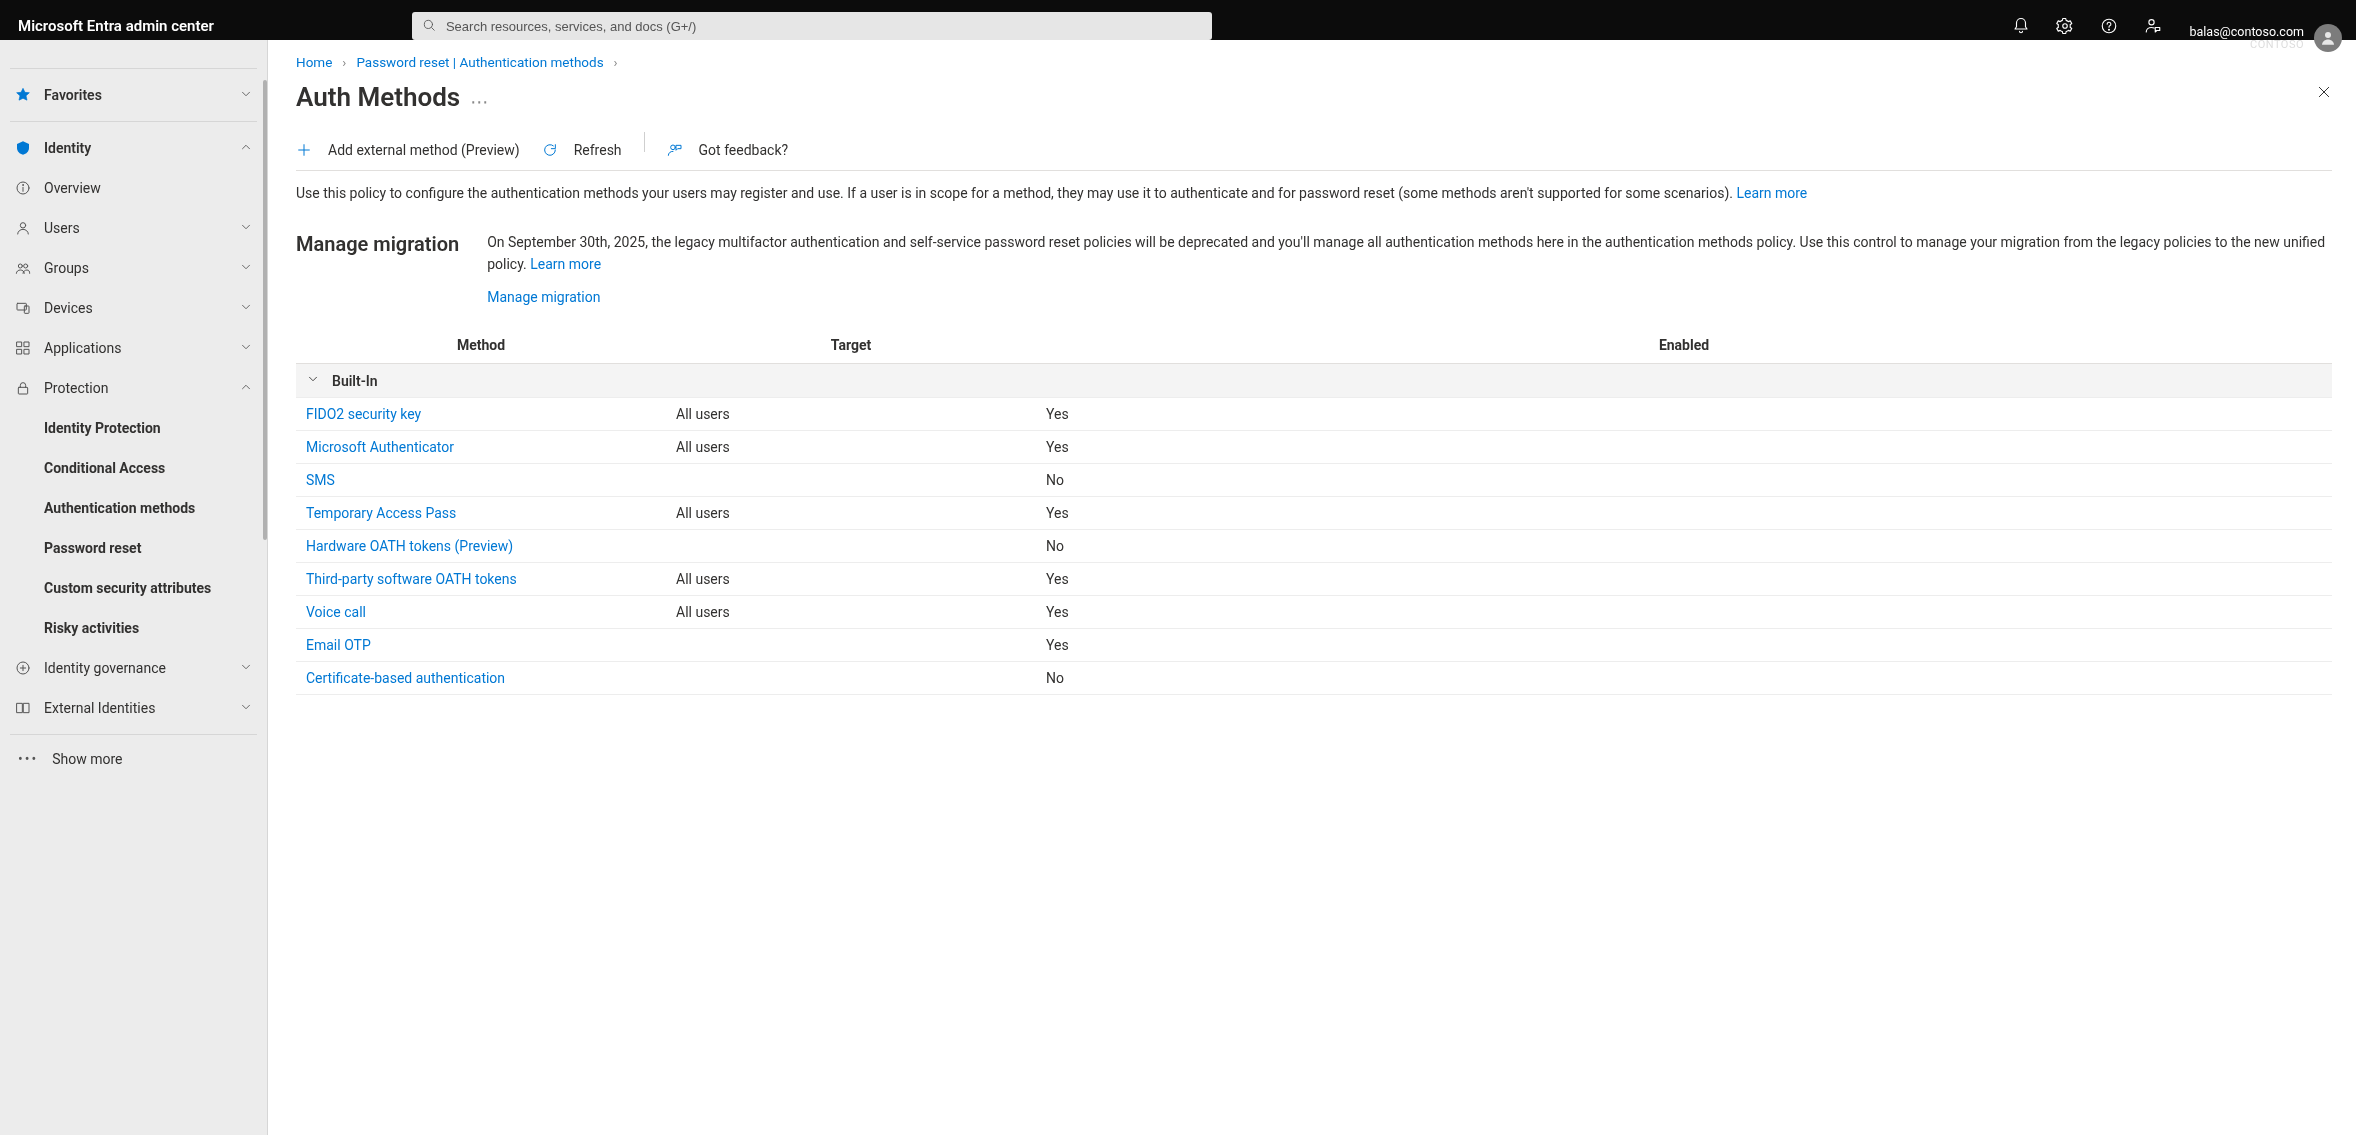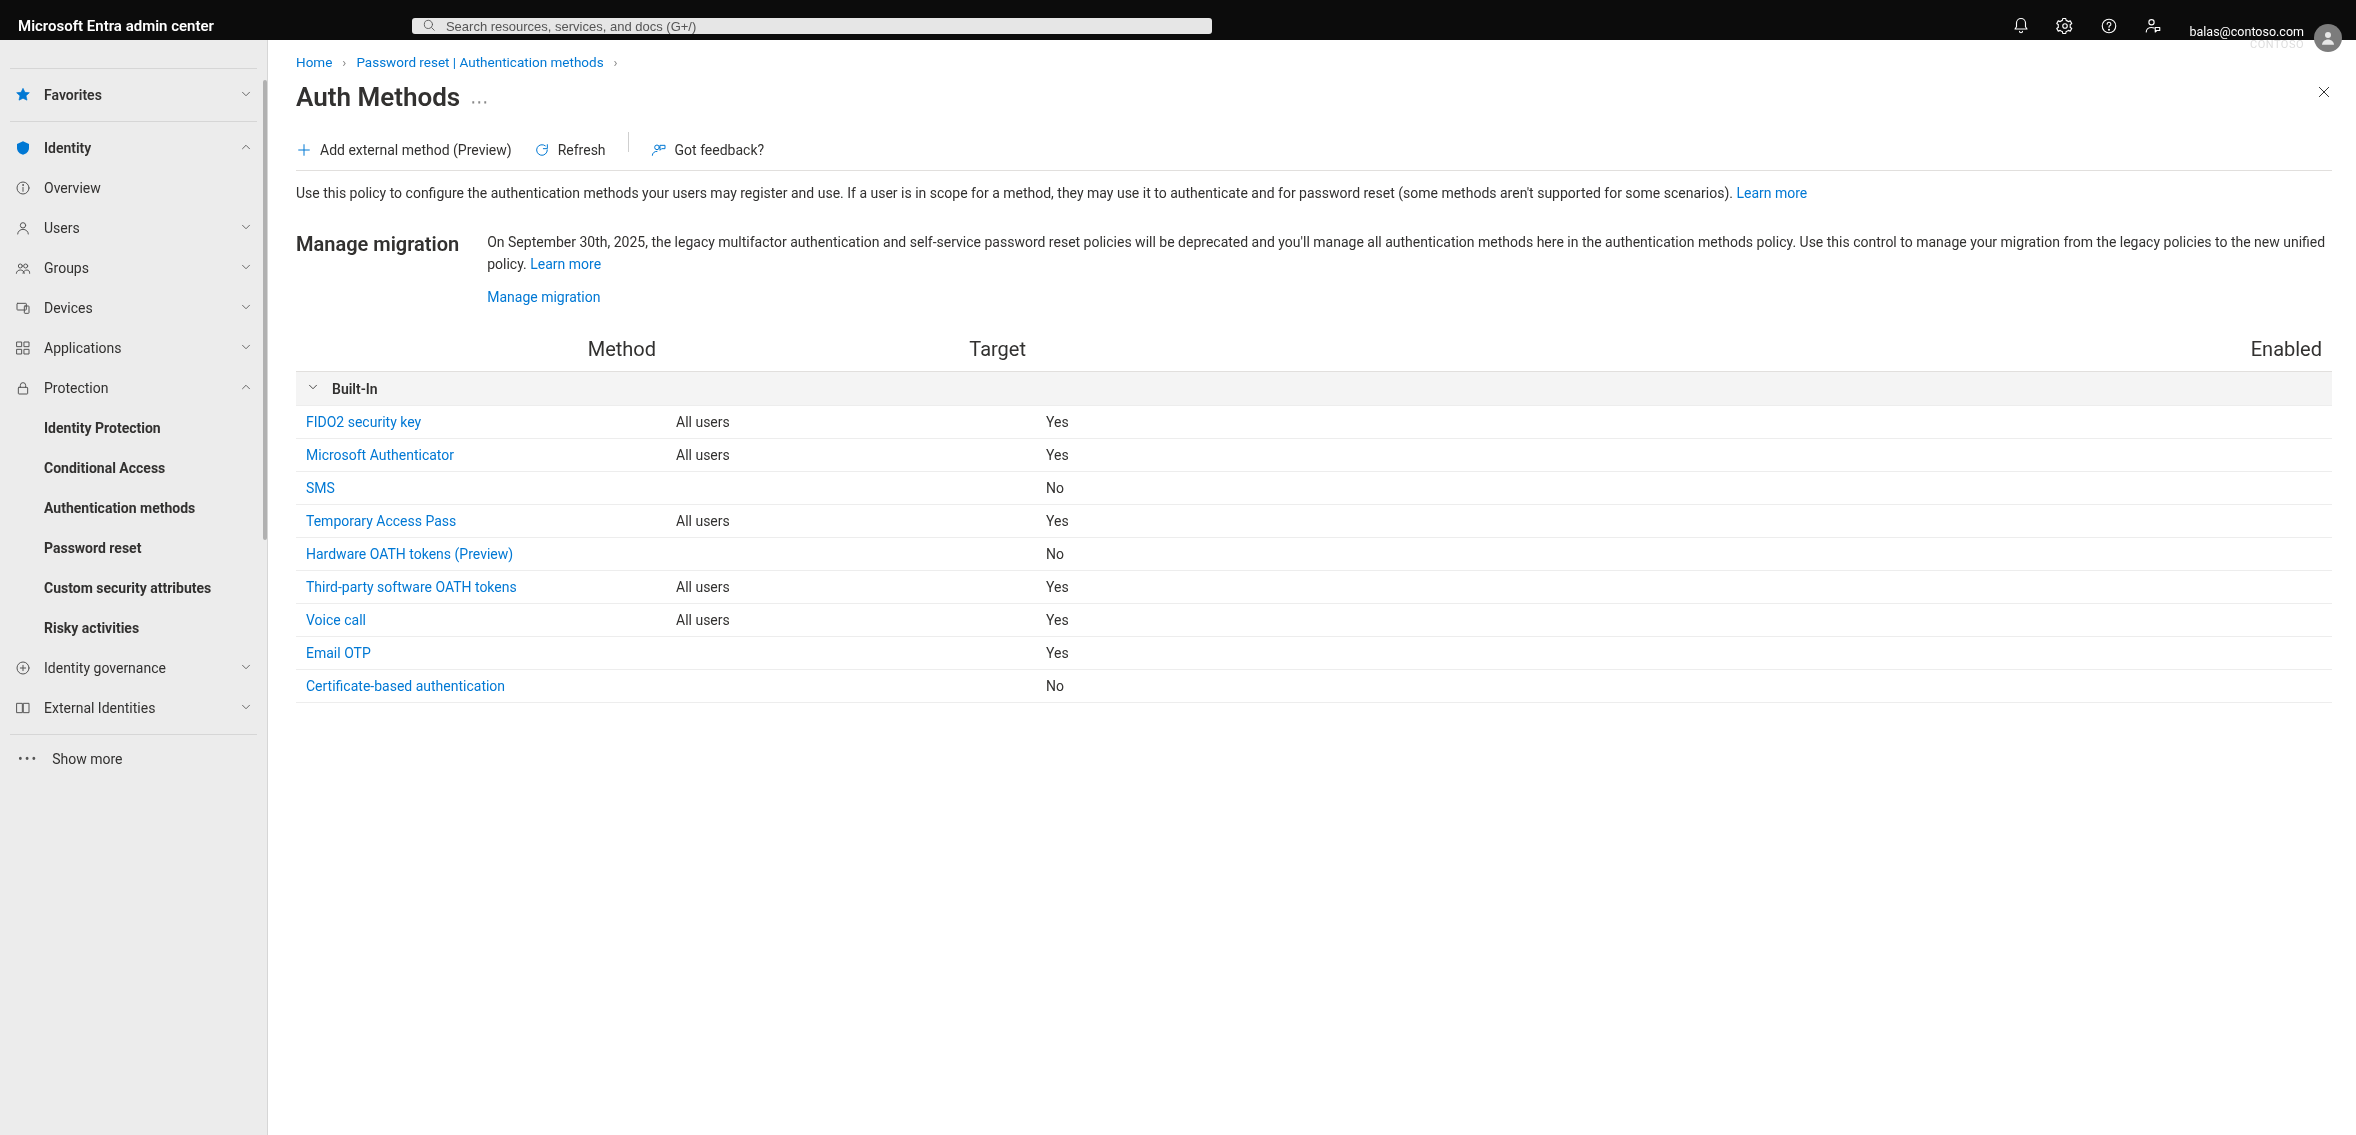--- a/index.html
+++ b/index.html
@@ -37,21 +37,21 @@
     margin-right: 40px;
   }
   .search-wrap {
     flex: 0 0 auto;
     margin-left: 150px;
     width: 800px;
   }
   .search {
     background: var(--search-bg);
     border-radius: 3px;
-    height: 16px;
+    height: 28px;
     display: flex;
     align-items: center;
     padding: 0 10px;
     gap: 8px;
     color: #555;
   }
   .search input {
     border: none;
     background: transparent;
     outline: none;
@@ -137,42 +137,42 @@
   h1.page-title { font-size: 26px; font-weight: 600; margin: 4px 0 14px 0; }
   .kebab { color: #888; font-size: 18px; line-height: 1; cursor:pointer; }
   .close-x {
     position: absolute;
     top: 44px; right: 24px;
     cursor: pointer;
   }
   .close-x svg { width: 16px; height: 16px; stroke: #333; }
 
   .cmdbar { display: flex; align-items: center; gap: 22px; margin-bottom: 12px; color: var(--ink); }
-  .cmd { display: flex; align-items: center; gap: 8px; cursor: pointer; margin-top: 16px; }
+  .cmd { display: flex; align-items: center; gap: 16px; cursor: pointer; margin-top: 16px; }
   .cmd .ico { color: var(--link); display:flex; }
   .cmdbar .divider { width:1px; height: 20px; background: #cfcfcf; }
 
   .hr { border-top: 1px solid var(--border); margin: 0 0 12px 0; }
 
   .intro { line-height: 1.5; }
   .intro a, a.linklike { color: var(--link); text-decoration: none; }
 
   .mig-row { display: flex; gap: 28px; margin-top: 28px; margin-bottom: 10px; }
   .mig-row h2 { font-size: 20px; font-weight: 600; margin: 0; white-space: nowrap; }
   .mig-text { line-height: 1.55; }
   .mig-link { margin-top: 14px; }
 
   
   table.methods { width: 100%; border-collapse: collapse; margin-top: 22px; }
   table.methods th {
-    text-align: right;
-    font-weight: 400;
+    text-align: center;
+    font-weight: 700;
     padding: 10px 10px;
     border-bottom: 1px solid var(--border);
-    font-size: 20px;
+    font-size: 14px;
   }
   table.methods td {
     padding: 8px 10px;
     border-bottom: 1px solid #ededed;
     vertical-align: middle;
     height: 32px;
   }
   tr.group td {
     background: #f4f4f4;
     font-weight: 600;

